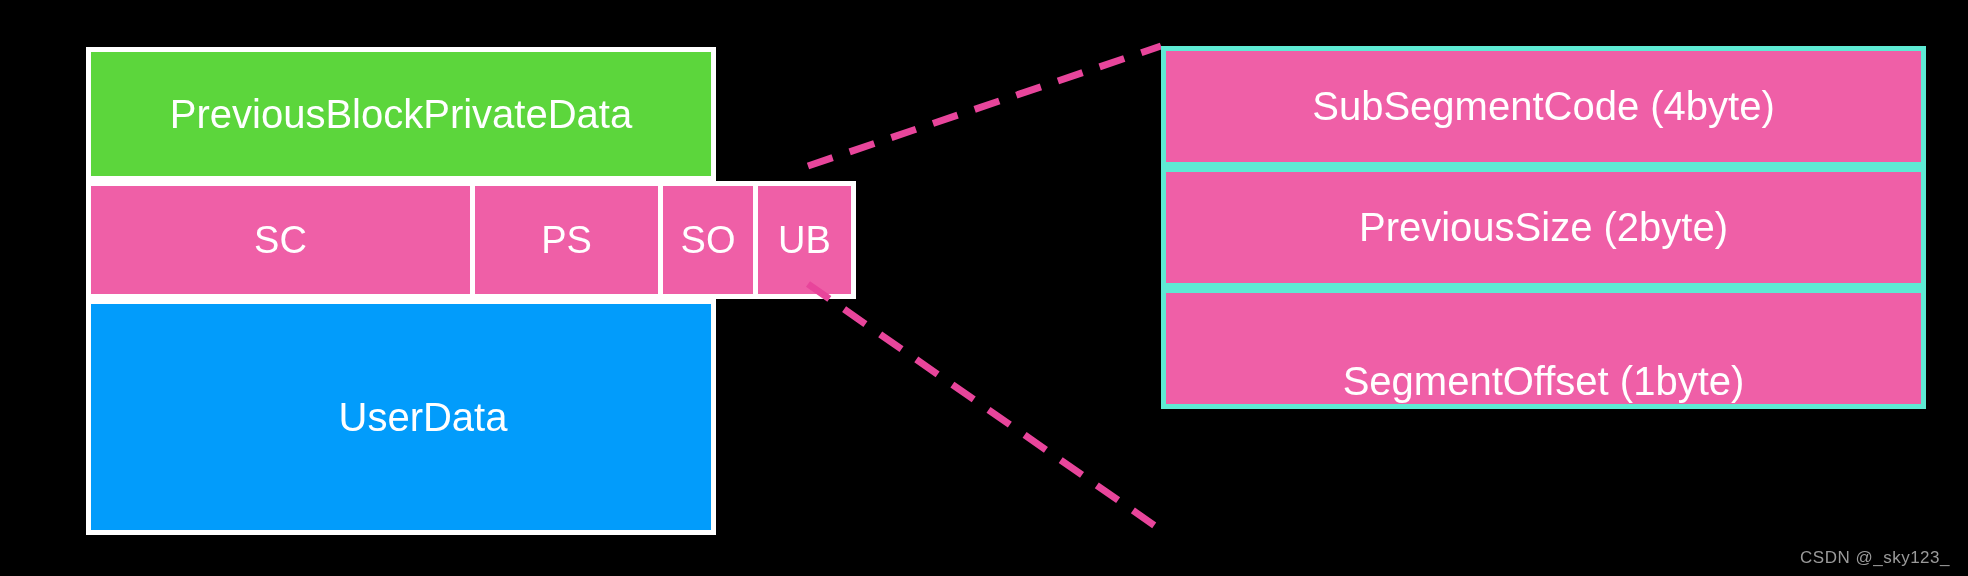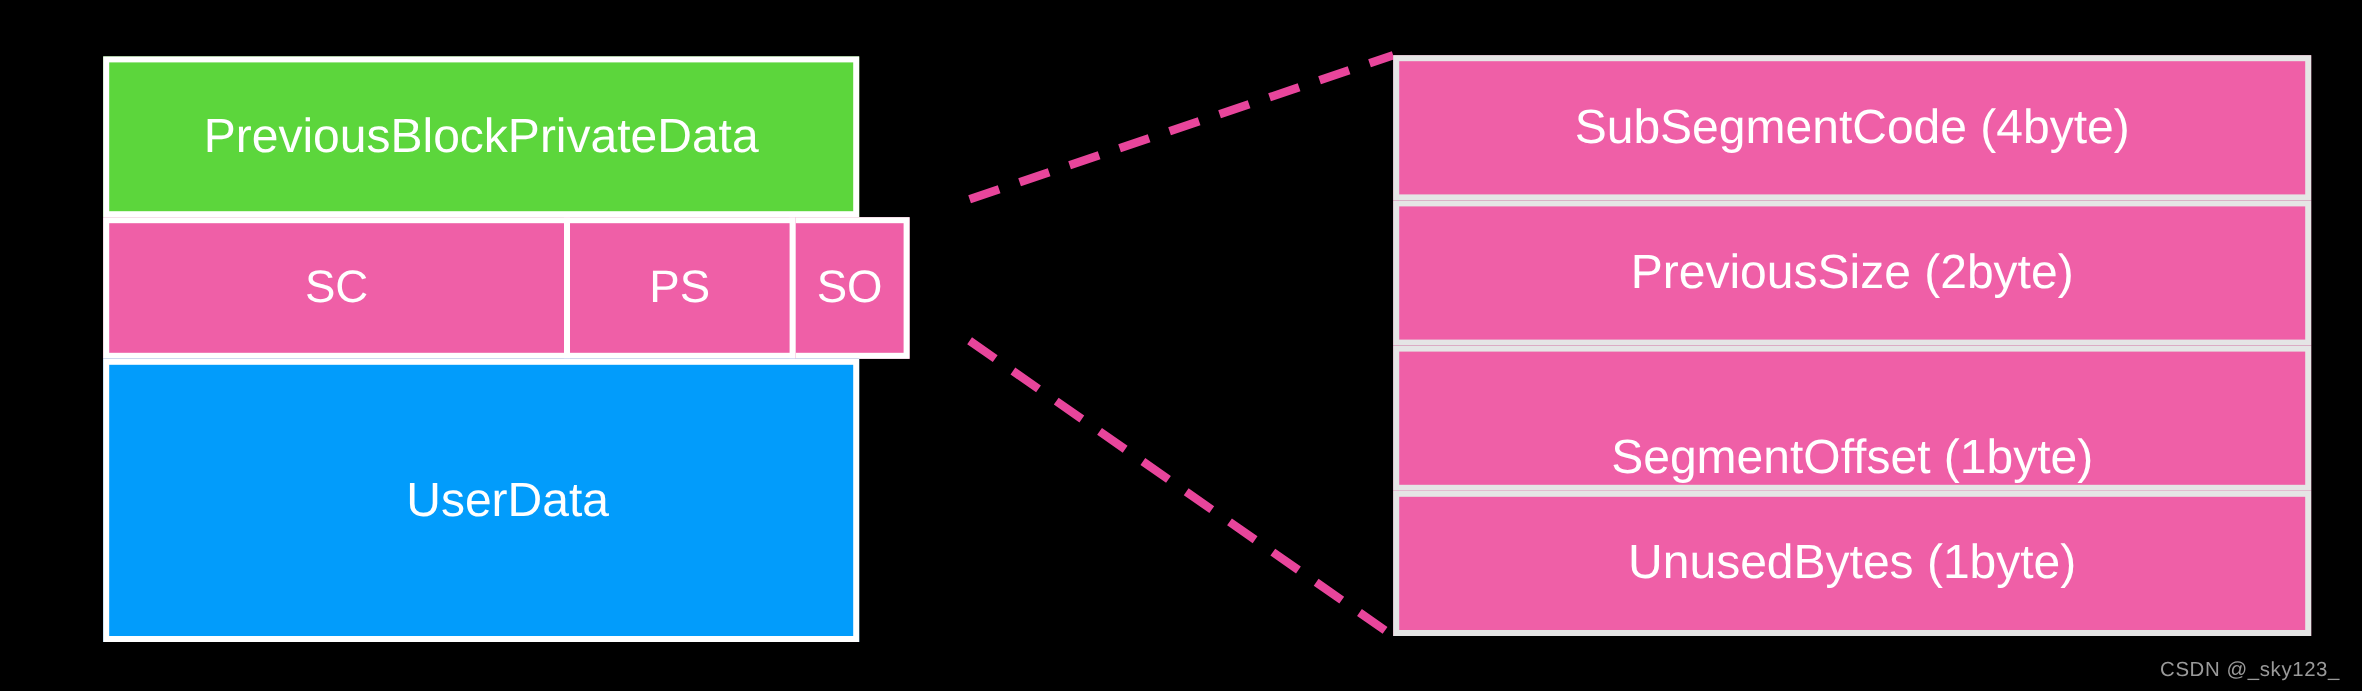--- a/index.html
+++ b/index.html
@@ -69,21 +69,21 @@
     top: 46px;
     width: 765px;
     height: 484px;
   }
   .rp-row {
     position: absolute;
     left: 0;
     width: 100%;
     height: 121px;
     box-sizing: border-box;
-    border: 5px solid #e5e5e5;
+    border: 5px solid #5eead4;
     background: #ef5fa7;
     display: flex;
     align-items: center;
     justify-content: center;
     color: #ffffff;
     font-size: 40px;
     white-space: nowrap;
   }
   .rp-row:nth-child(1) { top: 0px; }
   .rp-row:nth-child(2) { top: 121px; text-align: center; }
@@ -128,20 +128,23 @@
     <div class="lb-row" id="row-header-fields">
       <div class="lb-cell pink field-label" id="cell-sc">
         <span>SC</span>
       </div>
       <div class="lb-cell pink field-label" id="cell-so">
         <span>SO</span>
       </div>
       <div class="lb-cell pink field-label" id="cell-ps">
         <span>PS</span>
       </div>
+      <div class="lb-cell pink field-label" id="cell-ub">
+        <span>UB</span>
+      </div>
     </div>
 
     <div class="lb-row" id="row-userdata">
       <div class="lb-cell blue big-label" style="left:0; width:100%;padding-left:44px;">
         <span>UserData</span>
       </div>
     </div>
   </div>
 
   <svg id="connectors" viewBox="0 0 1968 576" preserveAspectRatio="none">
@@ -154,20 +157,17 @@
   <div id="right-panel">
     <div class="rp-row">
       <span>SubSegmentCode (4byte)</span>
     </div>
     <div class="rp-row">
       <span>PreviousSize (2byte)</span>
     </div>
     <div class="rp-row">
       <span>SegmentOffset (1byte)</span>
     </div>
-    <div class="rp-row">
-      <span>UnusedBytes (1byte)</span>
-    </div>
   </div>
 
   <div id="watermark">CSDN @_sky123_</div>
 
 </div>
 
 </body></html>

